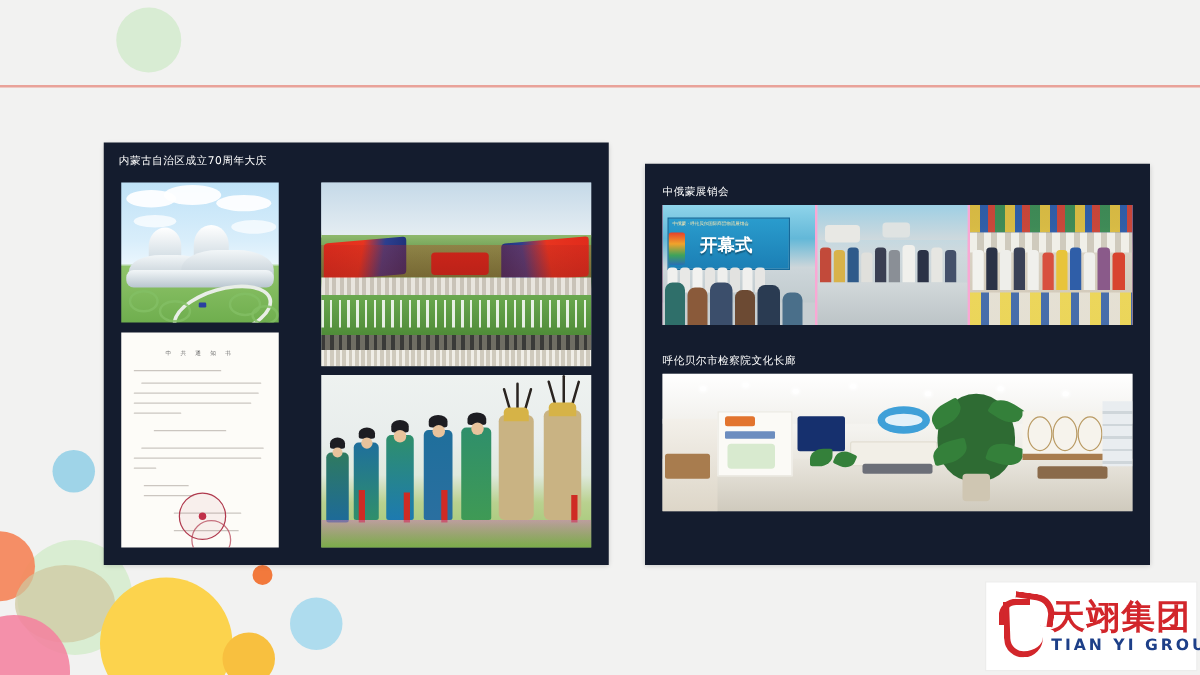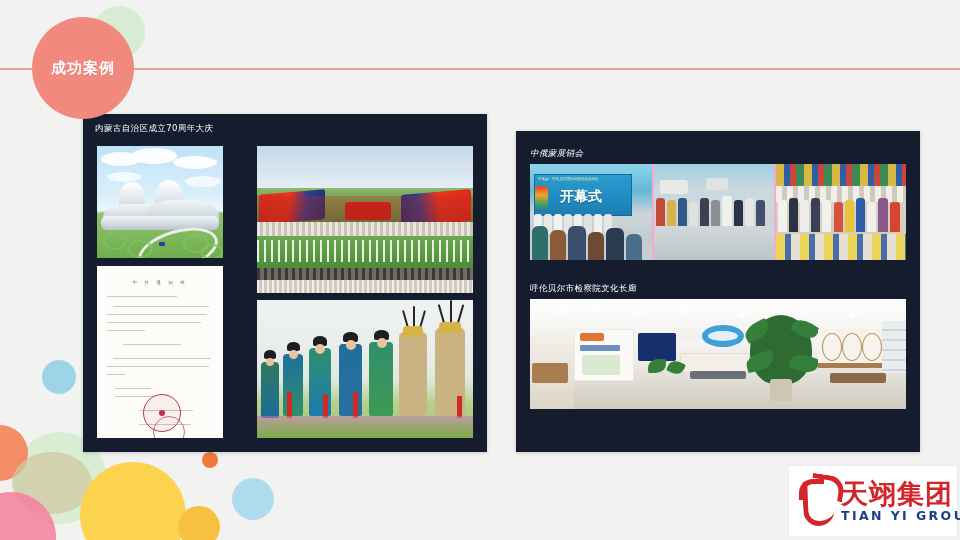--- a/index.html
+++ b/index.html
@@ -184,23 +184,20 @@
   <div class="deco" style="left:14px;top:432px;width:92px;height:92px;background:#d9edd2;"></div>
   <div class="deco" style="left:-28px;top:425px;width:56px;height:56px;background:#f5855a;opacity:.92;"></div>
   <div class="deco" style="left:12px;top:452px;width:80px;height:62px;background:#cfc79f;opacity:.72;"></div>
   <div class="deco" style="left:-34px;top:492px;width:90px;height:90px;background:#f4829f;opacity:.88;"></div>
   <div class="deco" style="left:80px;top:462px;width:106px;height:106px;background:#fcd34d;"></div>
   <div class="deco" style="left:178px;top:506px;width:42px;height:42px;background:#f8c03f;"></div>
   <div class="deco" style="left:202px;top:452px;width:16px;height:16px;background:#f2793c;"></div>
   <div class="deco" style="left:232px;top:478px;width:42px;height:42px;background:#aedcee;"></div>
 
   <div class="hline"></div>
-  <div class="title-bubble">
-    <span>成功案例</span>
-  </div>
 
   <div class="panel" id="panel-left">
 
     <div class="panel-label" style="left:12px;top:9px;">内蒙古自治区成立70周年大庆</div>
 
     <div class="ph arch" style="left:14px;top:32px;width:126px;height:112px;">
       <div class="cloud" style="left:4px;top:6px;width:40px;height:14px;"></div>
       <div class="cloud" style="left:34px;top:2px;width:46px;height:16px;"></div>
       <div class="cloud" style="left:76px;top:10px;width:44px;height:13px;"></div>
       <div class="cloud" style="left:10px;top:26px;width:34px;height:10px;opacity:.8;"></div>
@@ -281,21 +278,21 @@
       <div style="position:absolute;left:30px;top:92px;width:5px;height:26px;background:#cf2b24;"></div>
       <div style="position:absolute;left:66px;top:94px;width:5px;height:24px;background:#cf2b24;"></div>
       <div style="position:absolute;left:96px;top:92px;width:5px;height:26px;background:#cf2b24;"></div>
       <div style="position:absolute;left:200px;top:96px;width:5px;height:22px;background:#cf2b24;"></div>
       <div class="flowers"></div>
     </div>
   </div>
 
   <div class="panel" id="panel-right">
 
-    <div class="panel-label" style="left:14px;top:17px;font-style:italic;">中俄蒙展销会</div>
+    <div class="panel-label" style="left:14px;top:17px;">中俄蒙展销会</div>
 
     <div class="ph" style="left:14px;top:33px;width:376px;height:96px;background:#f9a8d4;">
 
       <div class="ph expoL" style="left:0;top:0;width:122px;height:96px;">
         <div class="banner" style="left:4px;top:10px;width:96px;height:40px;"></div>
         <div class="smalltxt" style="left:8px;top:13px;font-size:3.6px;">中俄蒙 · 呼伦贝尔国际商贸物流展销会</div>
         <div class="bigtxt" style="left:30px;top:24px;font-size:14px;">开幕式</div>
         <div style="position:absolute;left:5px;top:22px;width:13px;height:26px;
              background:linear-gradient(#e5412c,#f0a32b 35%,#3fa35a 70%,#2a6fb5);border-radius:2px;"></div>
         <div class="ground" style="height:18px;"></div>

